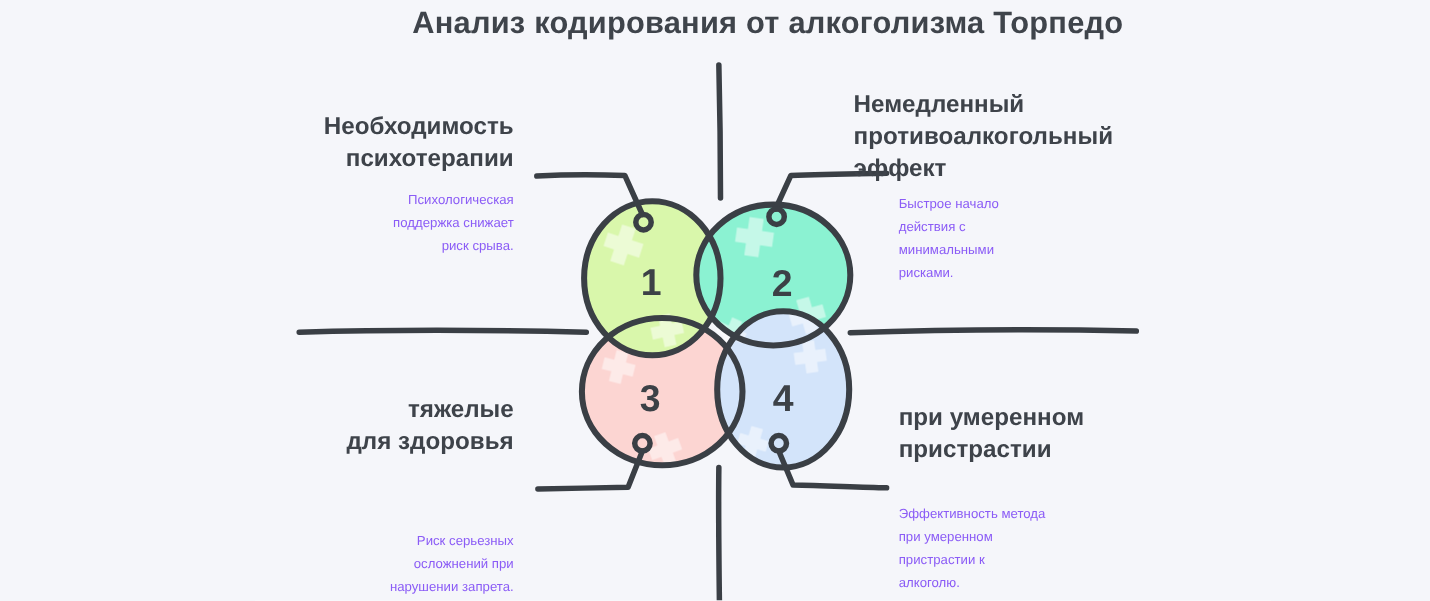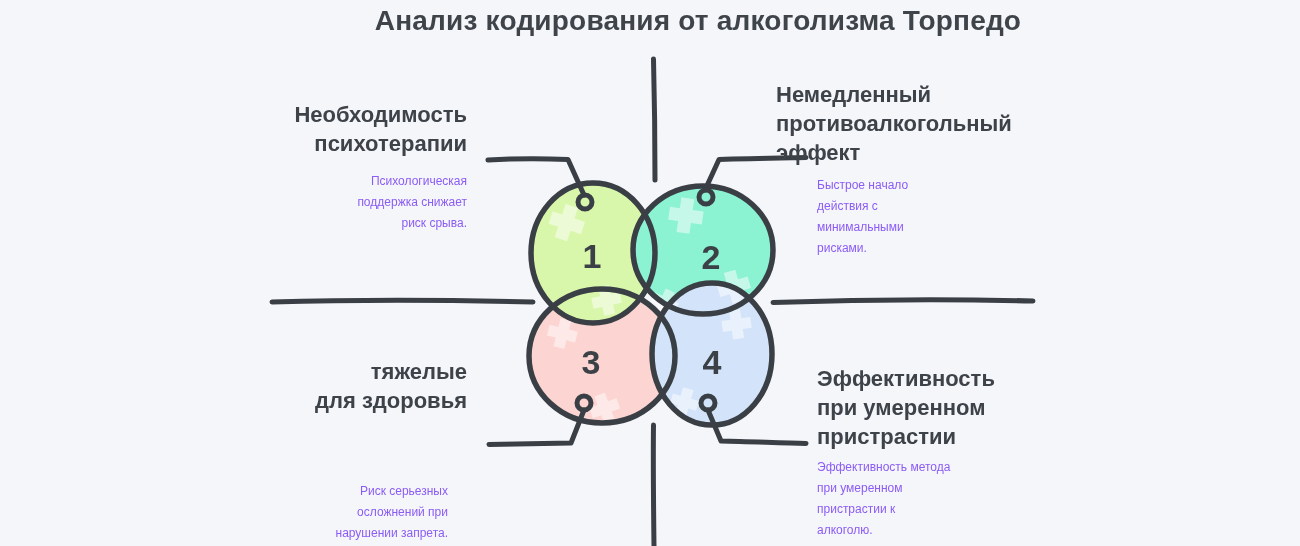--- a/index.html
+++ b/index.html
@@ -115,28 +115,27 @@
     <div>Быстрое начало</div>
     <div>действия с</div>
     <div>минимальными</div>
     <div>рисками.</div>
   </div>
 
   <div class="q-heading align-right" style="top:357px;right:833px;">
     <div>тяжелые</div>
     <div>для здоровья</div>
   </div>
-  <div class="q-body align-right" style="top:481px;right:852px;">
+  <div class="q-body align-right" style="top:481px;right:833px;">
     <div>Риск серьезных</div>
     <div>осложнений при</div>
     <div>нарушении запрета.</div>
   </div>
 
   <div class="q-heading" style="top:364px;left:817px;">
-    <div>Эффективность</div>
     <div>при умеренном</div>
     <div>пристрастии</div>
   </div>
   <div class="q-body" style="top:457px;left:817px;">
     <div>Эффективность метода</div>
     <div>при умеренном</div>
     <div>пристрастии к</div>
     <div>алкоголю.</div>
   </div>
 

